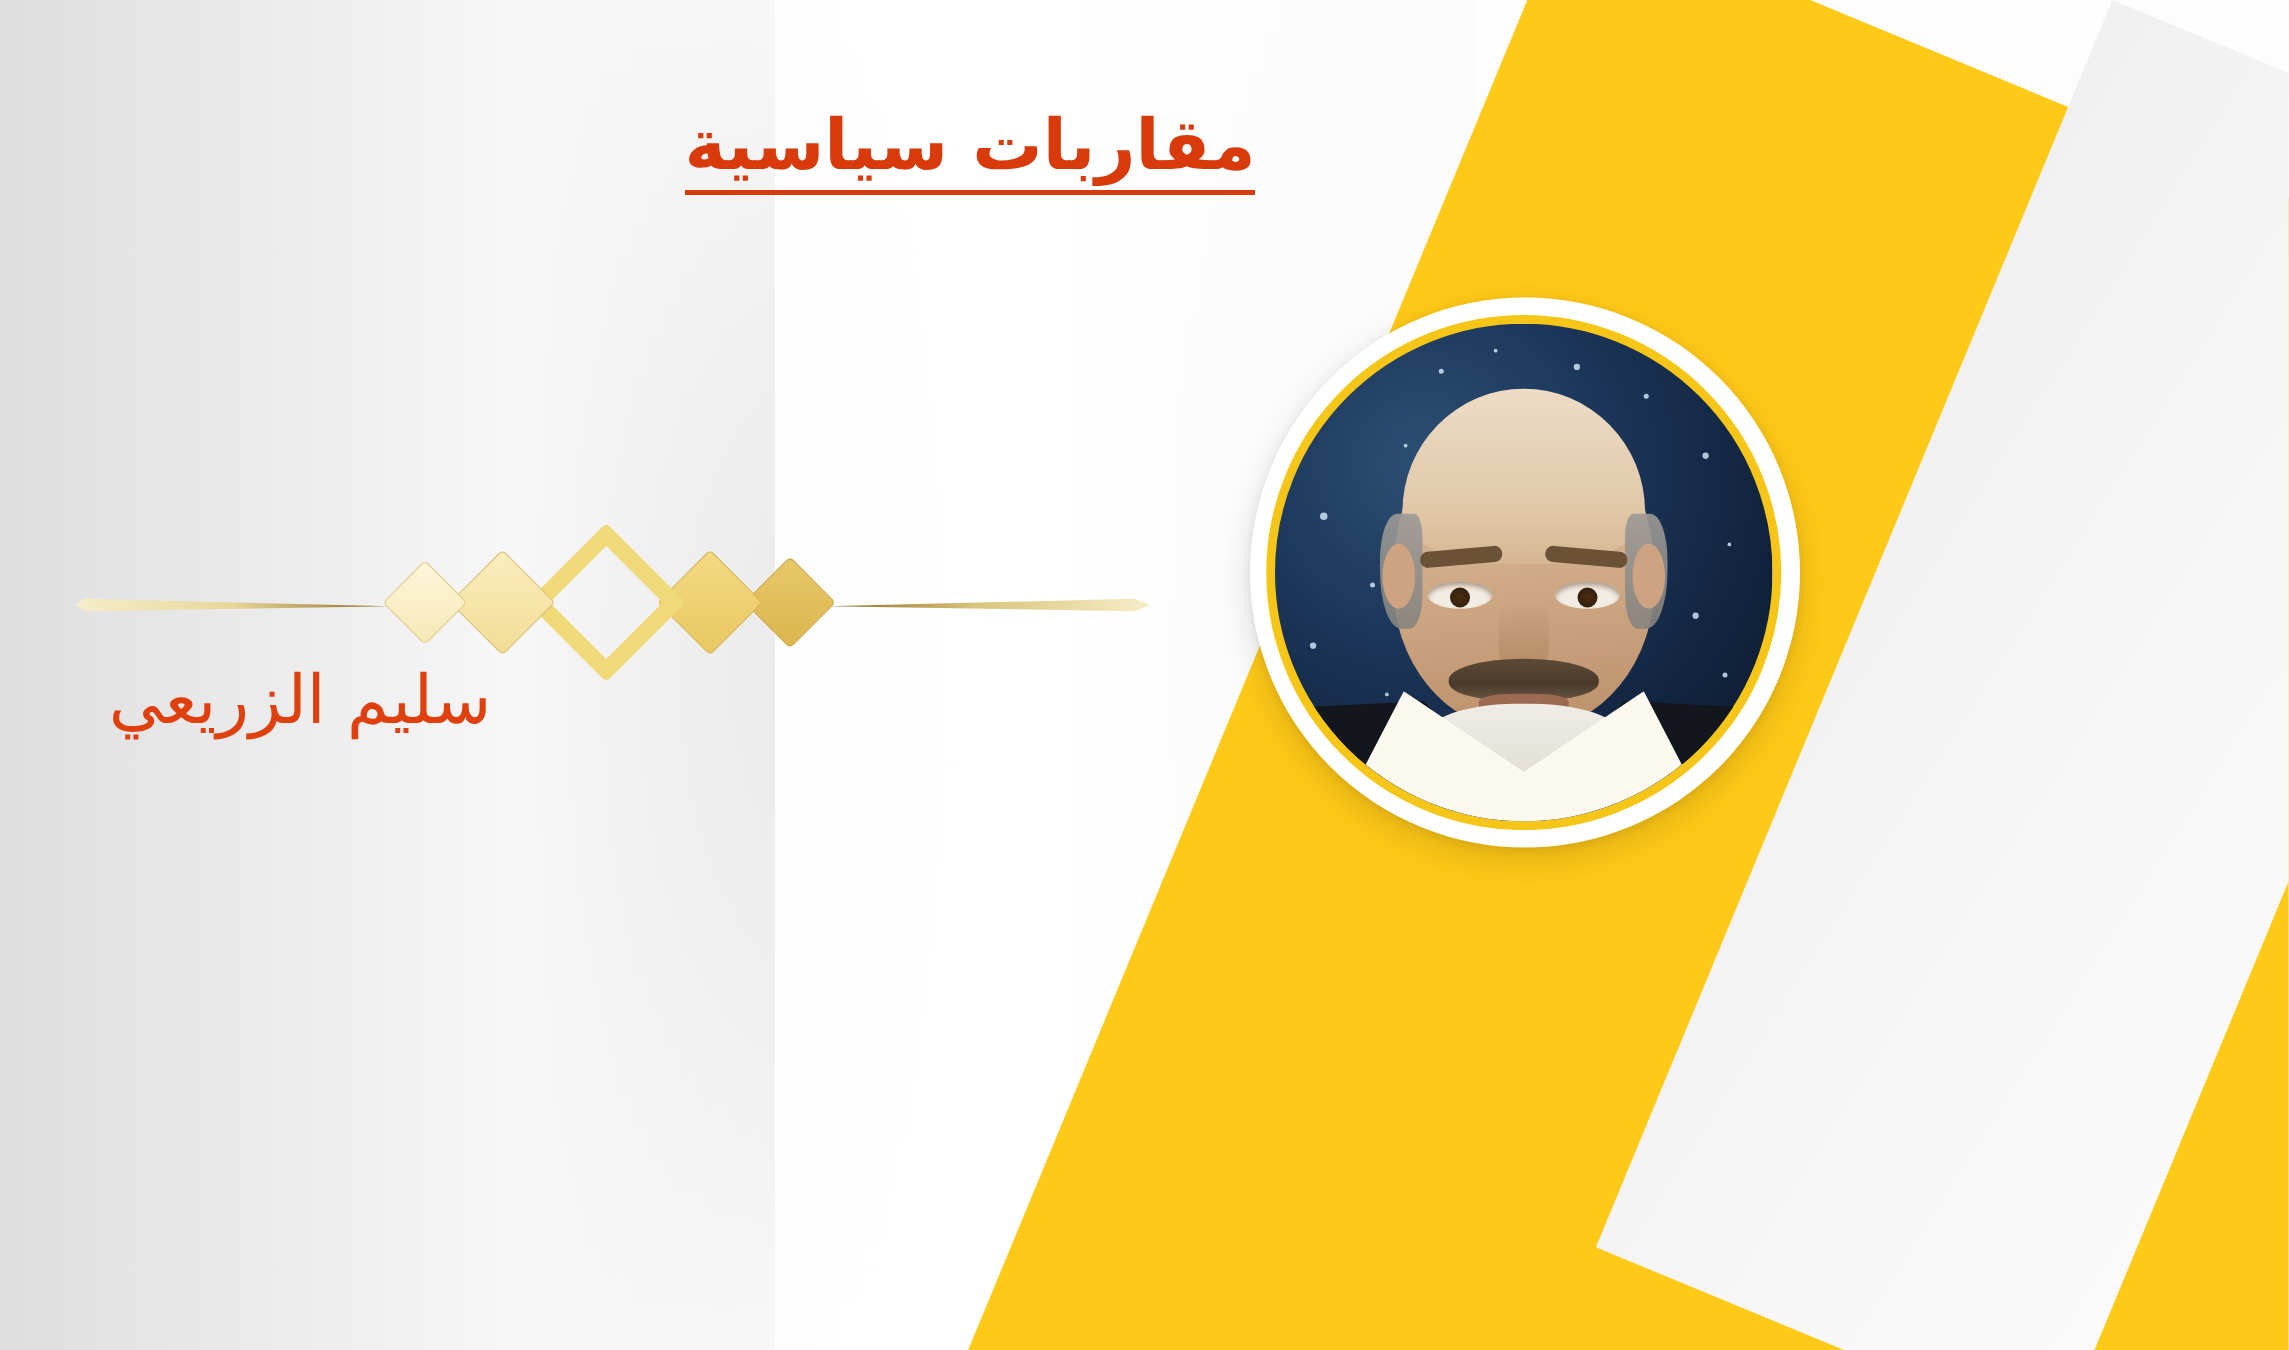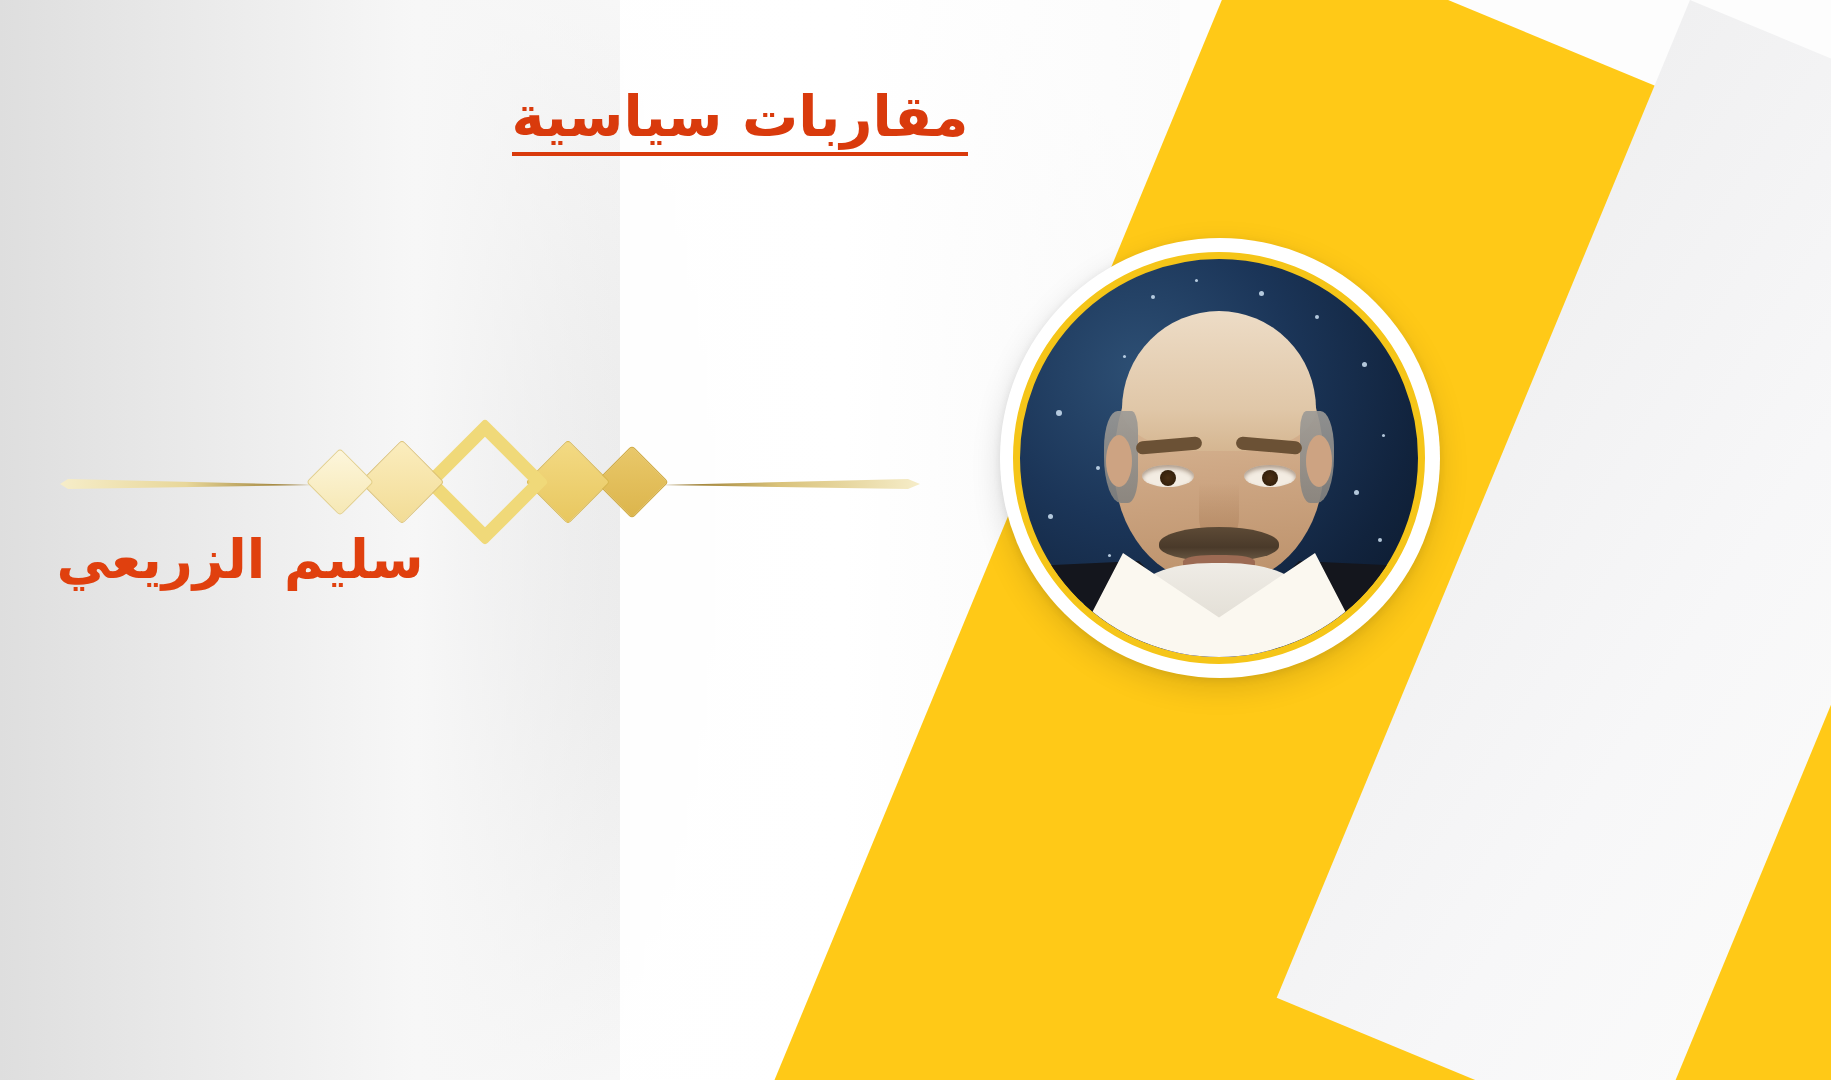--- a/index.html
+++ b/index.html
@@ -39,20 +39,21 @@
   .wedge-white{
     position:absolute;left:1690px;top:0px;width:400px;height:1080px;
     background:linear-gradient(100deg,#f0f0f1 0%,#f7f7f8 60%,#fafafa 100%);
     transform:rotate(22.5deg);transform-origin:top left;
   }
 
   
   .kicker-wrap{
     position:absolute;top:86px;left:0;width:1480px;
     text-align:center;
+    padding-left:36px;
   }
   .kicker{
     display:inline-block;
     font-size:56px;font-weight:700;color:#D93A0C;
     letter-spacing:0px;line-height:1.1;
     border-bottom:4px solid #D93A0C;
     padding-bottom:4px;
     direction:rtl;
   }
 
@@ -90,21 +91,21 @@
   .d1{width:46px;height:46px;background:linear-gradient(135deg,#fdf6dc 0%,#f6e8b4 100%);border:1px solid #e3cf8a;}
   .d2{width:58px;height:58px;background:linear-gradient(135deg,#fbedbe 0%,#f2dc95 100%);border:1px solid #ddc377;}
   .d3{width:64px;height:64px;background:transparent;border:13px solid #f0d979;}
   .d4{width:58px;height:58px;background:linear-gradient(135deg,#f3da84 0%,#e8c75f 100%);border:1px solid #d9b84f;}
   .d5{width:50px;height:50px;background:linear-gradient(135deg,#e9c86a 0%,#dcb54c 100%);border:1px solid #cfa93f;}
 
   
   .author{
     position:absolute;top:528px;left:40px;width:400px;
     text-align:center;direction:rtl;
-    font-size:54px;font-weight:700;color:#E0400E;
+    font-size:54px;font-weight:400;color:#E0400E;
     line-height:1.2;
   }
 
   
   .portrait-shadow{
     position:absolute;left:1000px;top:238px;width:440px;height:440px;
     border-radius:50%;
     background:#ffffff;
     box-shadow:0 10px 30px rgba(0,0,0,.13), 0 2px 8px rgba(0,0,0,.08);
   }

